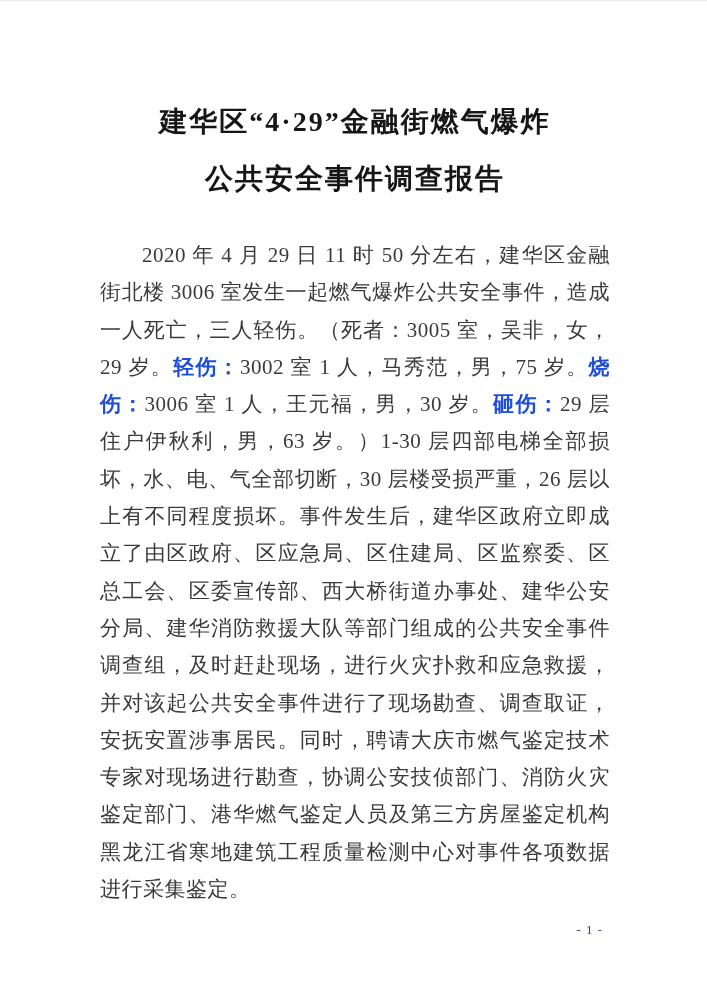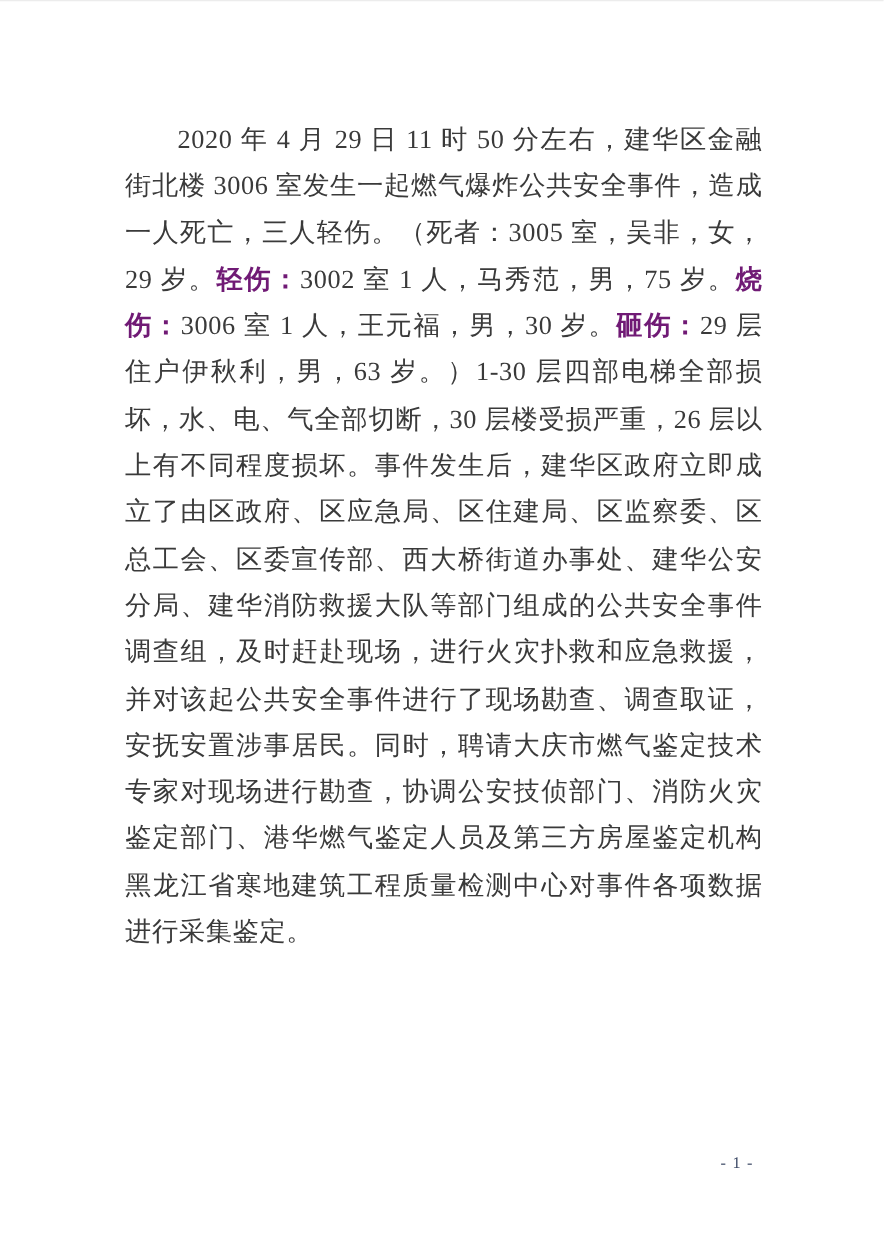--- a/index.html
+++ b/index.html
@@ -39,35 +39,39 @@
     text-align: justify;
     text-justify: inter-ideograph;
     letter-spacing: 0.5px;
   }
   .para {
     margin: 0;
     text-indent: 2em;
   }
   .para .bold {
     font-weight: bold;
-    color: #701a75;
+    color: #1d4ed8;
   }
   .page-number {
     position: absolute;
     top: 921px;
     right: 104px;
     font-size: 13px;
     color: #3d4a66;
     letter-spacing: 1px;
     font-family: "Liberation Serif", "DejaVu Serif", serif;
   }
 </style>
 </head>
 <body>
 
 <div class="page">
+  <h1 class="doc-title">
+    <span class="title-line">建华区“4·29”金融街燃气爆炸</span>
+    <span class="title-line">公共安全事件调查报告</span>
+  </h1>
 
   <div class="body-text" id="paragraphs">
       <p class="para"><span>2020 年 4 月 29 日 11 时 50 分左右，建华区金融街北楼 3006 室发生一起燃气爆炸公共安全事件，造成一人死亡，三人轻伤。（死者：3005 室，吴非，女，29 岁。</span><span class="bold">轻伤：</span><span>3002 室 1 人，马秀范，男，75 岁。</span><span class="bold">烧伤：</span><span>3006 室 1 人，王元福，男，30 岁。</span><span class="bold">砸伤：</span><span>29 层住户伊秋利，男，63 岁。）1-30 层四部电梯全部损坏，水、电、气全部切断，30 层楼受损严重，26 层以上有不同程度损坏。事件发生后，建华区政府立即成立了由区政府、区应急局、区住建局、区监察委、区总工会、区委宣传部、西大桥街道办事处、建华公安分局、建华消防救援大队等部门组成的公共安全事件调查组，及时赶赴现场，进行火灾扑救和应急救援，并对该起公共安全事件进行了现场勘查、调查取证，安抚安置涉事居民。同时，聘请大庆市燃气鉴定技术专家对现场进行勘查，协调公安技侦部门、消防火灾鉴定部门、港华燃气鉴定人员及第三方房屋鉴定机构黑龙江省寒地建筑工程质量检测中心对事件各项数据进行采集鉴定。</span></p>
     </div>
 
   <div class="page-number">- 1 -</div>
 </div>
 
 </body></html>

